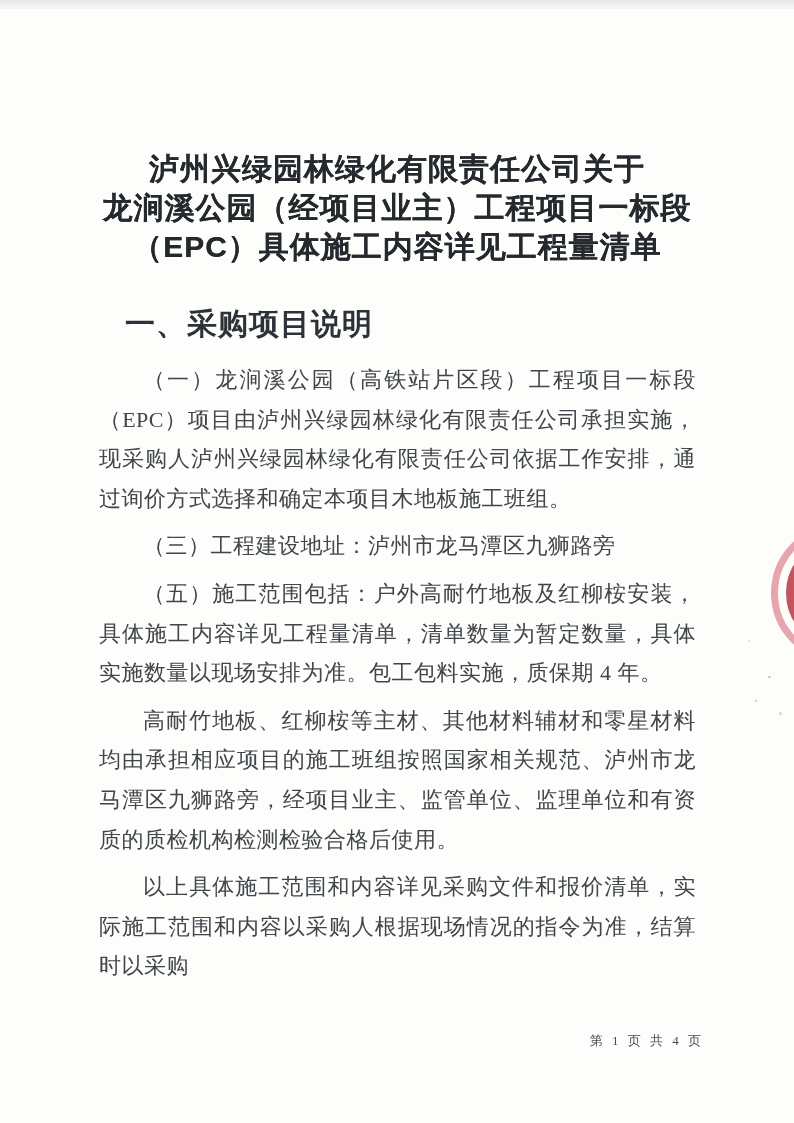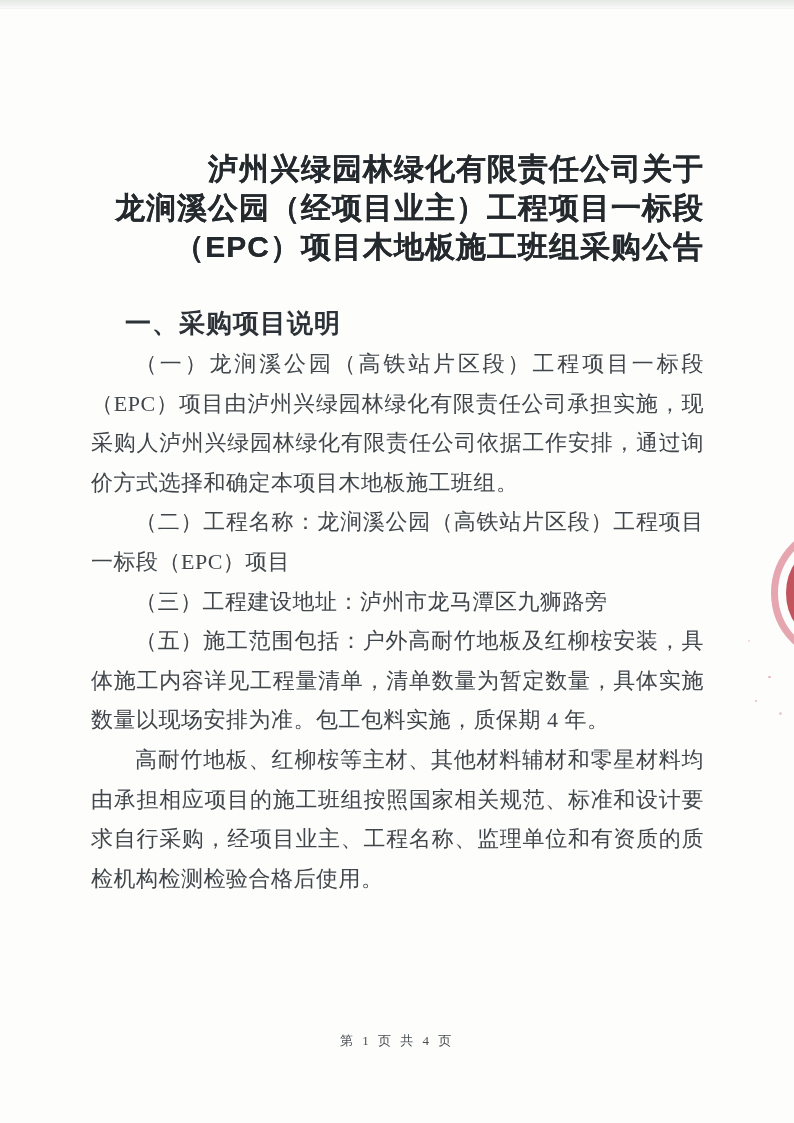--- a/index.html
+++ b/index.html
@@ -28,41 +28,41 @@
     margin: 0;
     text-align: center;
     font-family: "Liberation Sans", sans-serif;
     font-weight: 700;
     font-size: 30px;
     line-height: 39px;
     color: #24292d;
     letter-spacing: 1px;
     text-shadow: 0 0 0.4px #3a3f43;
   }
-  .doc-title .title-line { display: block; text-align: right; }
+  .doc-title .title-line { display: block; }
   
   .doc-body {
     position: absolute;
     top: 303px; left: 91px; width: 613px;
     font-size: 22px;
     line-height: 39.6px;
     color: #41464b;
     text-align: justify;
   }
   .section-heading {
-    margin: 0 0 0 34px;
+    margin: 0 0 16px 34px;
     font-family: "Liberation Sans", sans-serif;
     font-weight: 700;
-    font-size: 26px;
+    font-size: 30px;
     line-height: 41px;
     color: #2c3237;
     letter-spacing: 1px;
   }
   .doc-body p {
-    margin: 0;
+    margin: 8px;
     text-indent: 2em;
     letter-spacing: 0.5px;
   }
   
   .seal {
     position: absolute; top: 0; left: 0; width: 100%; height: 100%;
     pointer-events: none;
   }
   .seal-outer-ring {
     position: absolute;
@@ -88,47 +88,47 @@
     background: rgba(205, 110, 122, 0.5);
   }
   .sp1 { left: 768px; top: 676px; width: 3px; height: 2px; }
   .sp2 { left: 755px; top: 700px; width: 2px; height: 2px; }
   .sp3 { left: 779px; top: 712px; width: 3px; height: 3px; background: rgba(205,110,122,0.35); }
   .sp4 { left: 748px; top: 640px; width: 2px; height: 2px; background: rgba(205,110,122,0.3); }
   
   .page-footer {
     position: absolute;
     top: 1031px; left: 90px; width: 614px;
-    text-align: center;
+    text-align: right;
     font-size: 13px;
     line-height: 20px;
     color: #4a4f53;
     letter-spacing: 3px;
   }
 </style>
 </head>
 <body>
 
 <div class="page">
 
   <div class="scan-edge-top"></div>
 
   <h1 class="doc-title">
     <span class="title-line">泸州兴绿园林绿化有限责任公司关于</span>
     <span class="title-line">龙涧溪公园（经项目业主）工程项目一标段</span>
-    <span class="title-line">（EPC）项目木地板施工班组采购公告</span>
+    <span class="title-line">（EPC）具体施工内容详见工程量清单</span>
   </h1>
 
   <div class="doc-body">
     <h2 class="section-heading">一、采购项目说明</h2>
     <p>（一）龙涧溪公园（高铁站片区段）工程项目一标段（EPC）项目由泸州兴绿园林绿化有限责任公司承担实施，现采购人泸州兴绿园林绿化有限责任公司依据工作安排，通过询价方式选择和确定本项目木地板施工班组。</p>
-    <p>（二）工程名称：龙涧溪公园（高铁站片区段）工程项目一标段（EPC）项目</p>
     <p>（三）工程建设地址：泸州市龙马潭区九狮路旁</p>
     <p>（五）施工范围包括：户外高耐竹地板及红柳桉安装，具体施工内容详见工程量清单，清单数量为暂定数量，具体实施数量以现场安排为准。包工包料实施，质保期 4 年。</p>
-    <p>高耐竹地板、红柳桉等主材、其他材料辅材和零星材料均由承担相应项目的施工班组按照国家相关规范、标准和设计要求自行采购，经项目业主、工程名称、监理单位和有资质的质检机构检测检验合格后使用。</p>
+    <p>高耐竹地板、红柳桉等主材、其他材料辅材和零星材料均由承担相应项目的施工班组按照国家相关规范、泸州市龙马潭区九狮路旁，经项目业主、监管单位、监理单位和有资质的质检机构检测检验合格后使用。</p>
+    <p>以上具体施工范围和内容详见采购文件和报价清单，实际施工范围和内容以采购人根据现场情况的指令为准，结算时以采购</p>
   </div>
 
   <div class="seal">
     <div class="seal-outer-ring"></div>
     <div class="seal-inner-ring"></div>
     <div class="seal-speckle sp1"></div>
     <div class="seal-speckle sp2"></div>
     <div class="seal-speckle sp3"></div>
     <div class="seal-speckle sp4"></div>
   </div>

